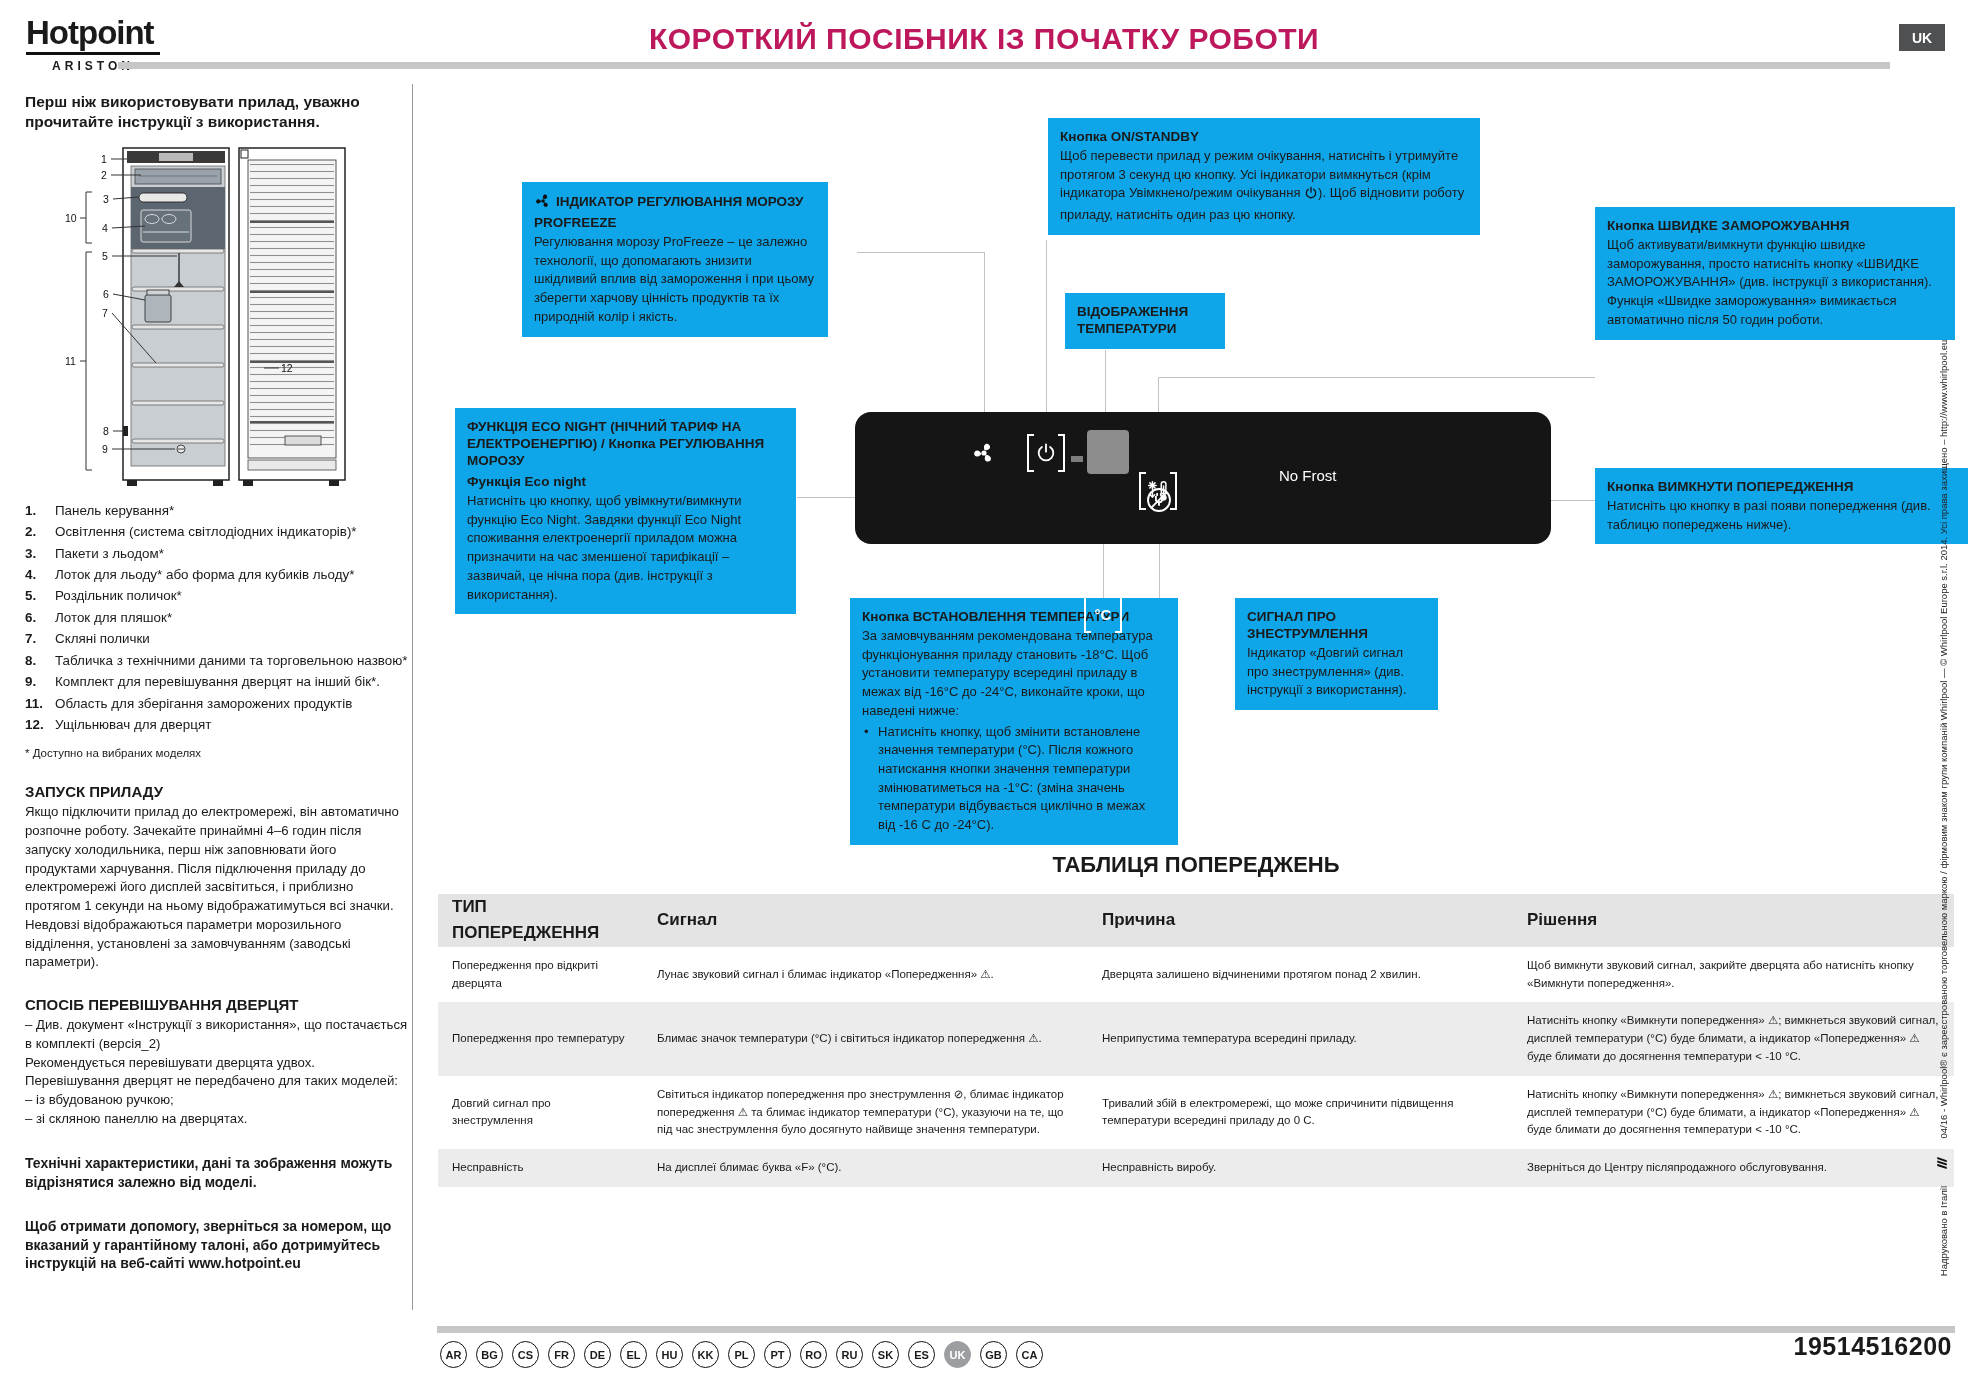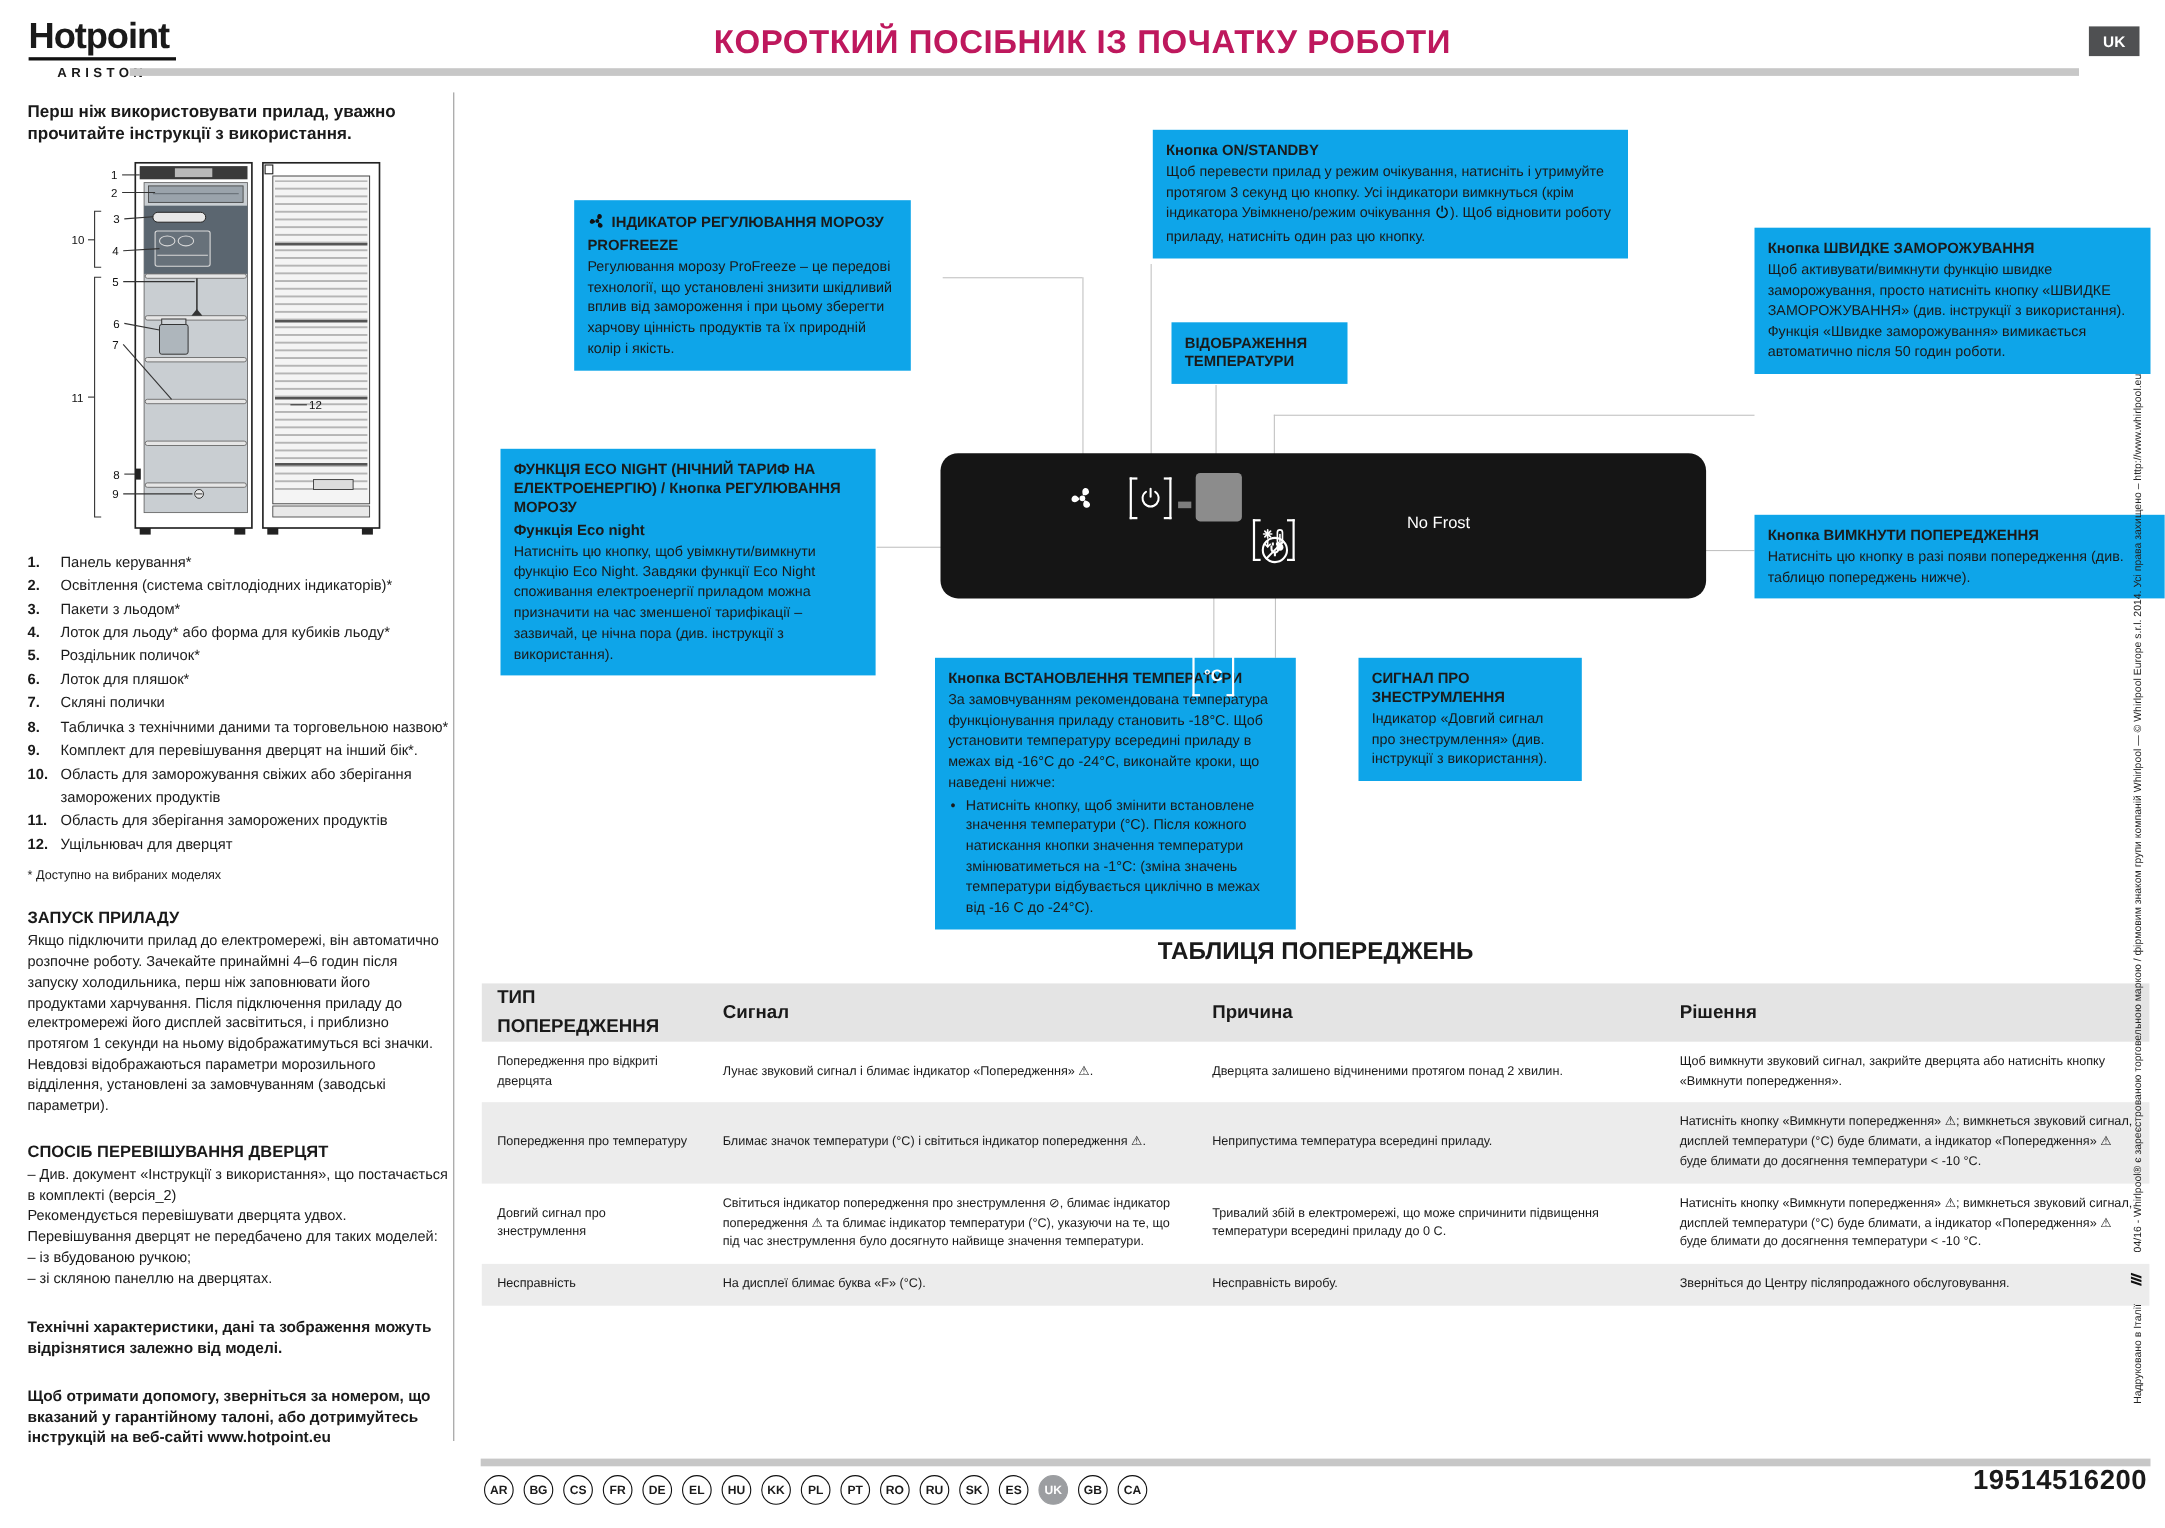--- a/index.html
+++ b/index.html
@@ -223,24 +223,20 @@
         </li>
         <li>
           <span class="pnum">8.</span>
           <span>Табличка з технічними даними та торговельною назвою*</span>
         </li>
         <li>
           <span class="pnum">9.</span>
           <span>Комплект для перевішування дверцят на інший бік*.</span>
         </li>
         <li>
-          <span class="pnum">10.</span>
-          <span>Область для заморожування свіжих або зберігання заморожених продуктів</span>
-        </li>
-        <li>
           <span class="pnum">11.</span>
           <span>Область для зберігання заморожених продуктів</span>
         </li>
         <li>
           <span class="pnum">12.</span>
           <span>Ущільнювач для дверцят</span>
         </li>
       </ol>
     <div class="footnote">* Доступно на вибраних моделях</div>
 
@@ -276,21 +272,21 @@
 
   <div class="gray-box" id="box-profreeze">
     <h3><span class="ticon"><svg width="18" height="18" viewBox="0 0 24 24">
             <g fill="currentColor">
               <circle cx="12" cy="12" r="2.4"></circle>
               <path d="M12.5 9.5 C10 3 16.5 1.5 17.5 6 C18 8.5 15 9.8 12.5 9.5Z"></path>
               <path d="M12.5 9.5 C10 3 16.5 1.5 17.5 6 C18 8.5 15 9.8 12.5 9.5Z" transform="rotate(120 12 12)"></path>
               <path d="M12.5 9.5 C10 3 16.5 1.5 17.5 6 C18 8.5 15 9.8 12.5 9.5Z" transform="rotate(240 12 12)"></path>
             </g>
           </svg></span><span>ІНДИКАТОР РЕГУЛЮВАННЯ МОРОЗУ PROFREEZE</span></h3>
-    <p>Регулювання морозу ProFreeze – це передові технології, що установлені знизити шкідливий вплив від замороження і при цьому зберегти харчову цінність продуктів та їх природній колір і якість.</p>
+    <p>Регулювання морозу ProFreeze – це залежно технології, що допомагають знизити шкідливий вплив від замороження і при цьому зберегти харчову цінність продуктів та їх природній колір і якість.</p>
   </div>
 
   <div class="gray-box" id="box-onstandby">
     <h3>Кнопка ON/STANDBY</h3>
     <p><span>Щоб перевести прилад у режим очікування, натисніть і утримуйте протягом 3 секунд цю кнопку. Усі індикатори вимкнуться (крім індикатора Увімкнено/режим очікування </span><span class="inline-ic"><svg width="14" height="14" viewBox="0 0 24 24" fill="none" stroke="currentColor" stroke-width="2.2" stroke-linecap="round">
             <path d="M7.5 5.5 a8 8 0 1 0 9 0"></path>
             <line x1="12" y1="2.5" x2="12" y2="10.5"></line>
           </svg></span><span>). Щоб відновити роботу приладу, натисніть один раз цю кнопку.</span></p>
   </div>
 

